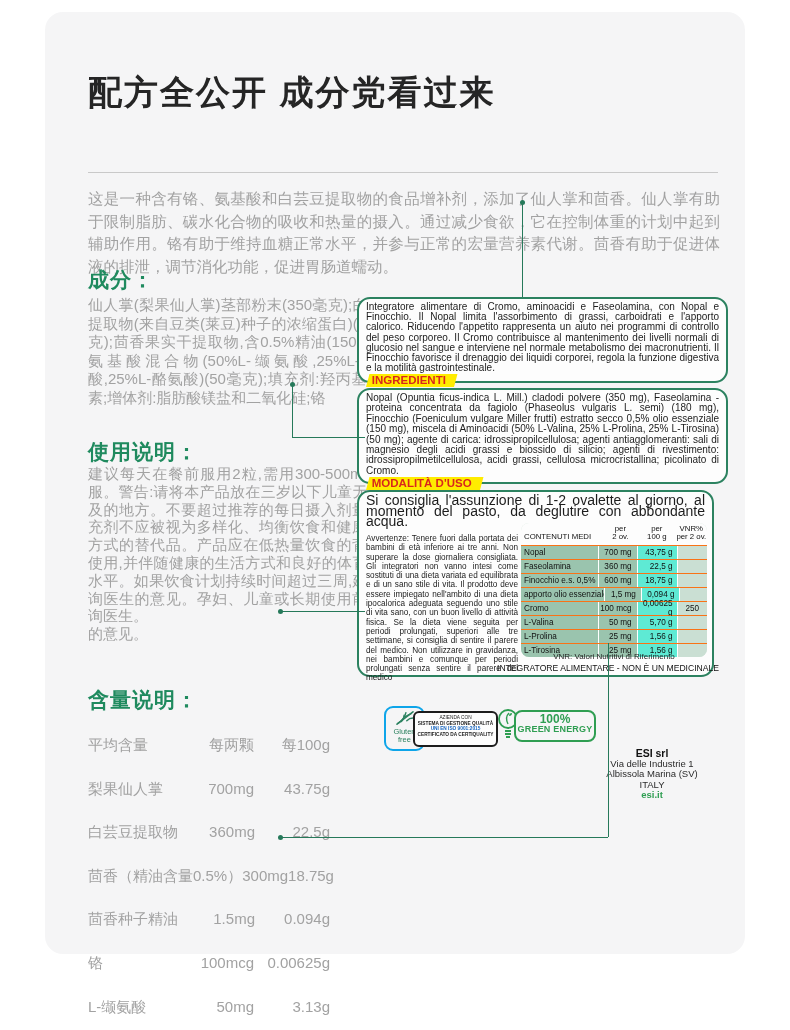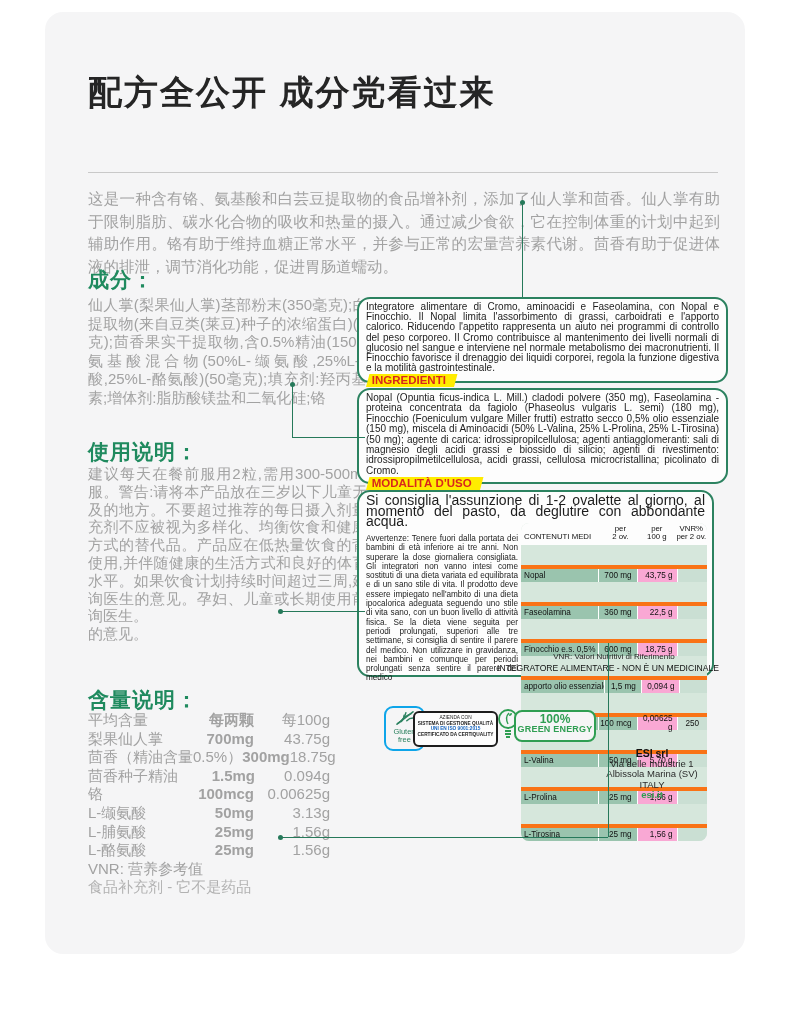--- a/index.html
+++ b/index.html
@@ -26,23 +26,23 @@
     position:absolute;left:88px;
     font-size:21px;font-weight:700;color:#1f8a5e;letter-spacing:1px;
   }
   .cn-body{
     position:absolute;left:88px;width:310px;
     font-size:15px;color:#a2a2a2;text-align:justify;
   }
   #cn-ingredients-body{top:296px;line-height:18.5px;}
   #cn-usage-body{top:465px;line-height:17.8px;}
   .cn-table{position:absolute;left:88px;top:711px;width:242px;font-size:15px;color:#a2a2a2;}
-  .cn-row{display:flex;line-height:18.6px;}
+  .cn-row{display:flex;line-height:18.6px;margin-top:25px;}
   .cn-name{flex:1;text-align:left;white-space:nowrap;}
-  .cn-c2{width:78px;text-align:right;white-space:nowrap;font-weight:bold;}
+  .cn-c2{width:78px;text-align:right;white-space:nowrap;}
   .cn-c3{width:76px;text-align:right;white-space:nowrap;}
   .cn-note{line-height:18.6px;}
   .cn-note.dim{color:#b2b2b2;}
   
   .itbox{
     position:absolute;left:357px;width:353px;background:#fdfdfd;
     border:2px solid #2c8260;border-radius:13px;
     color:#1c1c1c;text-align:justify;
   }
   #itbox1{top:297px;height:76px;padding:3px 7px;font-size:10px;line-height:10.2px;}
@@ -62,24 +62,24 @@
     font-size:8.2px;line-height:9.3px;text-align:justify;
   }
   .it-table-wrap{position:absolute;left:162px;top:31px;width:186px;}
   .it-table{background:#d6e7dc;border-radius:8px;overflow:hidden;}
   .it-header{display:flex;background:#fdfdfd;font-size:7.8px;line-height:8.4px;padding:2px 0 3px 0;color:#111;}
   .pre{white-space:pre-line;}
   .ith-name{width:80px;padding-left:3px;align-self:flex-end;}
   .ith-c2{width:36px;text-align:center;}
   .ith-c3{width:38px;text-align:center;}
   .ith-c4{width:32px;text-align:center;}
-  .it-row{display:flex;height:13px;align-items:center;font-size:8.2px;border-top:4px solid #f97316;color:#111;margin-top:20px;}
+  .it-row{display:flex;height:13px;align-items:center;font-size:8.2px;border-top:1px solid #f97316;color:#111;}
   .itc-name{width:80px;padding-left:3px;background:#9ac4ae;height:100%;display:flex;align-items:center;white-space:nowrap;}
   .itc2{width:36px;text-align:right;padding-right:5px;background:#9ac4ae;height:100%;display:flex;align-items:center;justify-content:flex-end;border-left:1px solid #fff;}
-  .itc3{width:38px;text-align:right;padding-right:4px;background:#f9a8d4;height:100%;display:flex;align-items:center;justify-content:flex-end;border-left:1px solid #fff;}
+  .itc3{width:38px;text-align:right;padding-right:4px;background:#5eead4;height:100%;display:flex;align-items:center;justify-content:flex-end;border-left:1px solid #fff;}
   .itc4{width:32px;background:#cadfd3;height:100%;display:flex;align-items:center;justify-content:center;border-left:1px solid #fff;}
   .it-vnr-note{position:absolute;left:160px;top:160px;width:190px;text-align:center;font-size:8px;color:#222;}
   .it-footer{position:absolute;left:138px;top:171px;width:212px;text-align:center;font-size:8.6px;color:#111;white-space:nowrap;}
   
   .badge-gluten{
     position:absolute;left:384px;top:706px;width:37px;height:39px;
     border:2px solid #0ea5e9;border-radius:9px;text-align:center;
     color:#2c8260;font-size:7.5px;line-height:8px;padding-top:2px;
   }
   .badge-iso{
@@ -130,20 +130,25 @@
 <div class="cn-table">
   <div class="cn-row">
       <span class="cn-name">平均含量</span>
       <span class="cn-c2">每两颗</span>
       <span class="cn-c3">每100g</span>
     </div>
   <div class="cn-row">
       <span class="cn-name">梨果仙人掌</span>
       <span class="cn-c2">700mg</span>
       <span class="cn-c3">43.75g</span>
+    </div>
+  <div class="cn-row">
+      <span class="cn-name">白芸豆提取物</span>
+      <span class="cn-c2">360mg</span>
+      <span class="cn-c3">22.5g</span>
     </div>
   <div class="cn-row">
       <span class="cn-name">茴香（精油含量0.5%）</span>
       <span class="cn-c2">300mg</span>
       <span class="cn-c3">18.75g</span>
     </div>
   <div class="cn-row">
       <span class="cn-name">茴香种子精油</span>
       <span class="cn-c2">1.5mg</span>
       <span class="cn-c3">0.094g</span>

